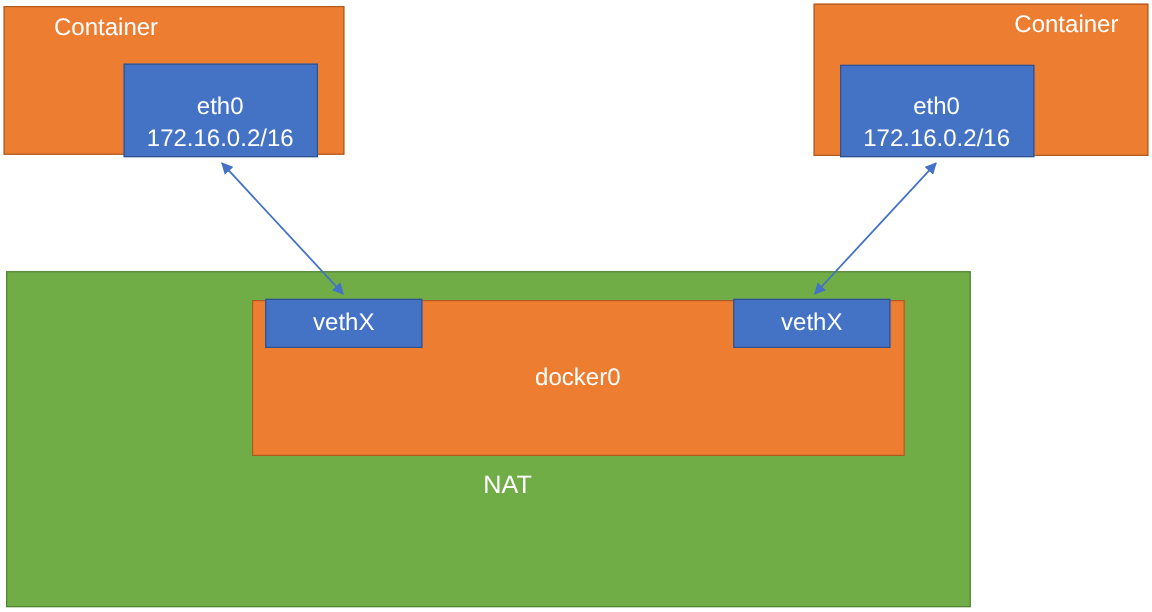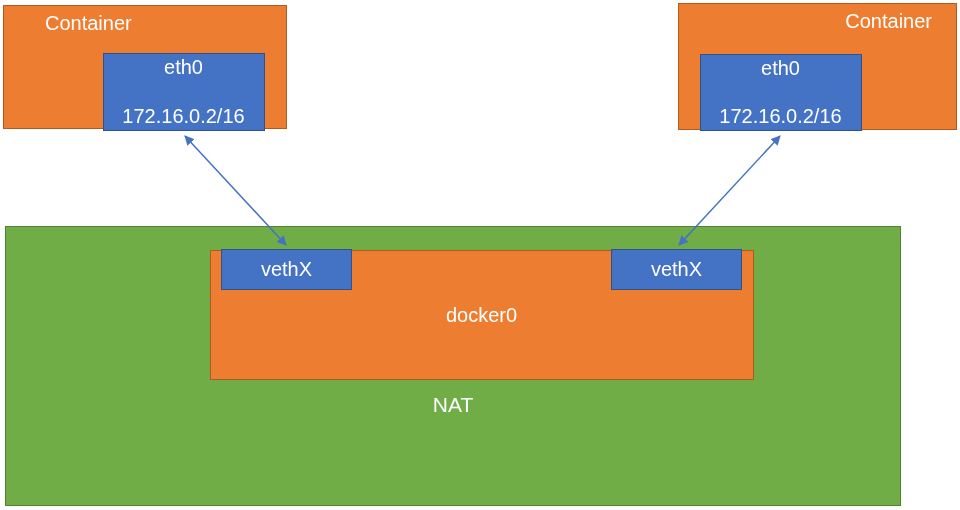--- a/index.html
+++ b/index.html
@@ -39,32 +39,32 @@
   .container-box.right .container-label { text-align: right; }
   
   .eth-box {
     position: absolute;
     box-sizing: border-box;
     background: var(--color-blue, #4472C4);
     border: 1.5px solid var(--color-blue_border, #2F528F);
     display: flex;
     flex-direction: column;
     align-items: center;
-    justify-content: space-between;
+    justify-content: flex-end;
     text-align: center;
     font-size: 20px;
     line-height: 27px;
   }
   .container-box.left  .eth-box { left: 98.5px; top: 46.5px; width: 162px; height: 78px; }
   .container-box.right .eth-box { left: 20.5px; top: 49.5px; width: 162px; height: 77px; }
   
   .host-box {
     left: 5px;
     top: 226px;
-    width: 896px;
+    width: 804px;
     height: 280px;
     background: var(--color-green, #70AD47);
     border: 1.5px solid var(--color-green_border, #548235);
   }
   
   .bridge-box {
     position: absolute;
     box-sizing: border-box;
     left: 203.5px;
     top: 22.5px;
@@ -92,21 +92,21 @@
     display: flex;
     align-items: center;
     justify-content: center;
     font-size: 20px;
   }
   .veth-box.left  { left: 10.5px; }
   .veth-box.right { left: 400.5px; }
   
   .nat-label {
     position: absolute;
-    left: 0;
+    left: 16px;
     top: 166px;
     width: 100%;
     text-align: center;
     font-size: 21px;
   }
   
   .hosteth-box {
     position: absolute;
     box-sizing: border-box;
     left: 203.5px;

